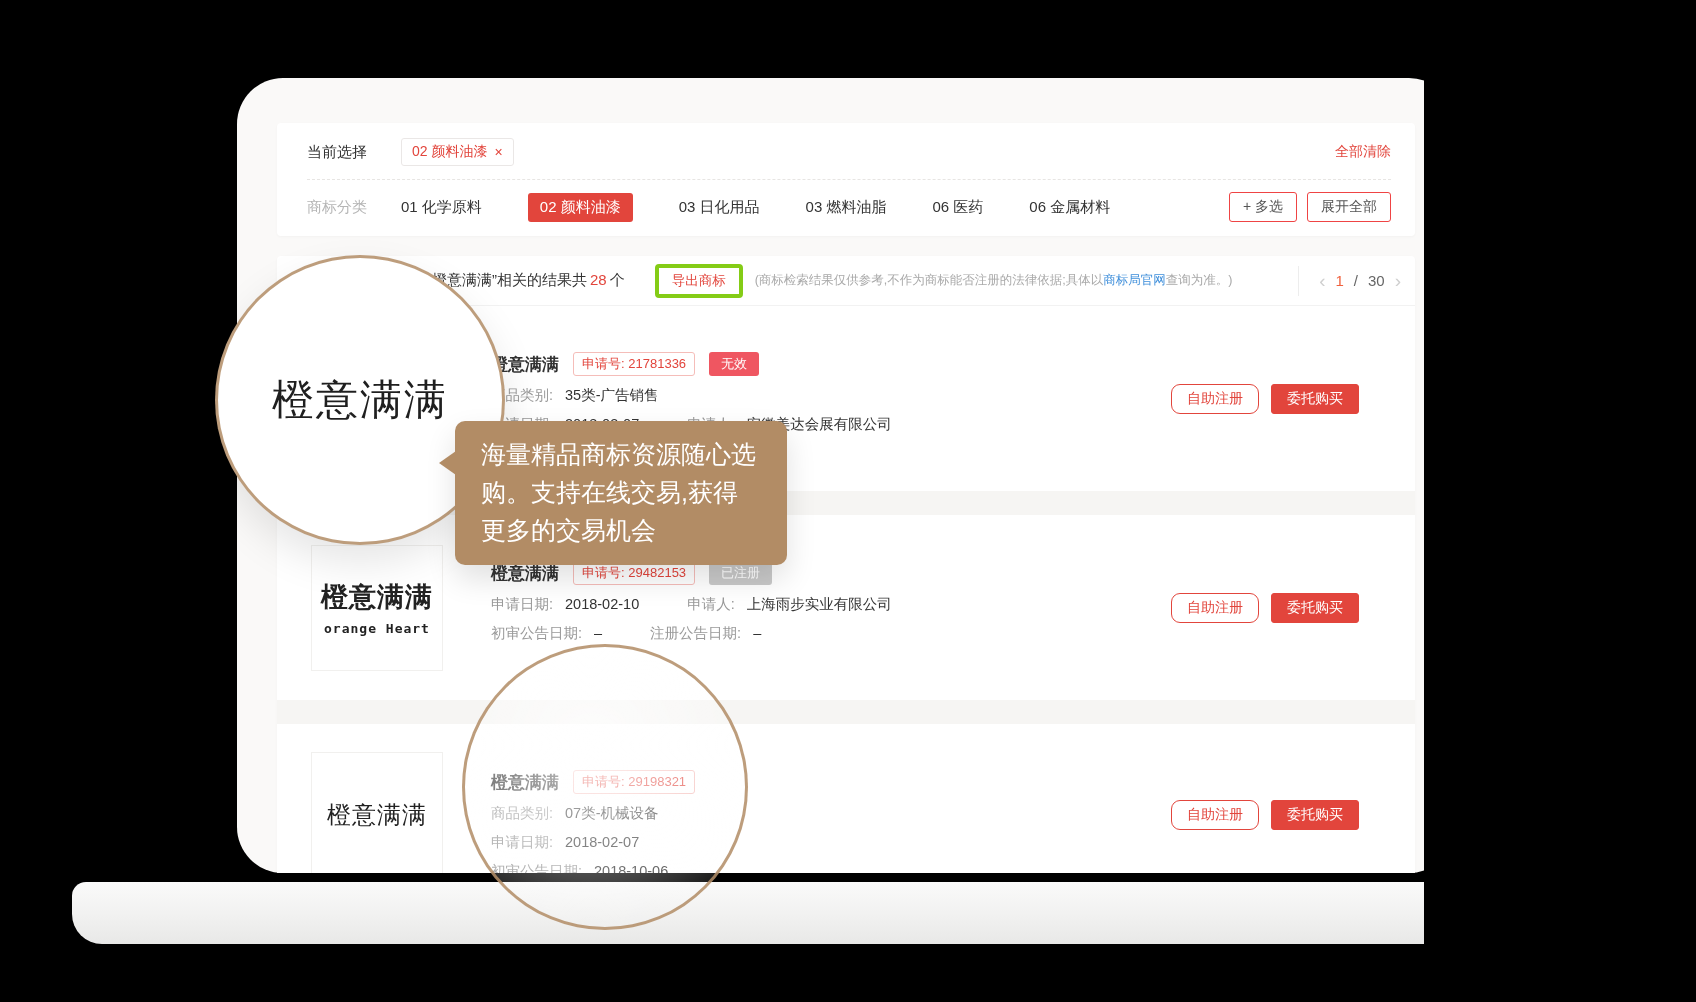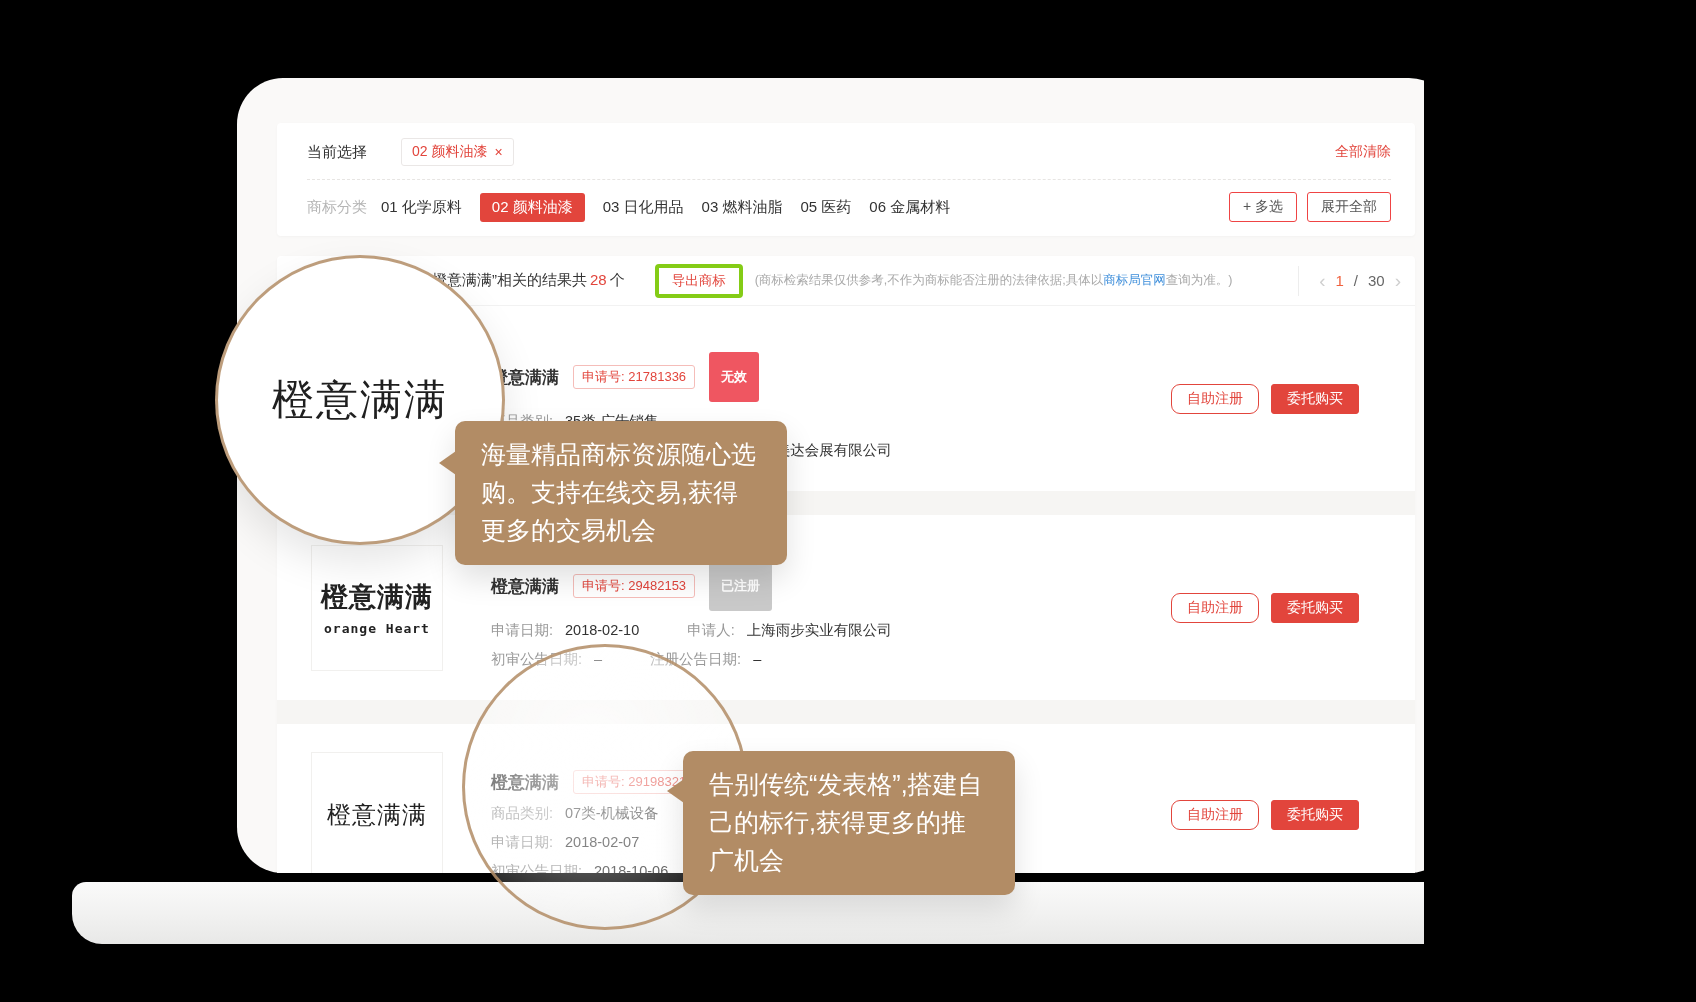--- a/index.html
+++ b/index.html
@@ -17,21 +17,21 @@
   .filter-panel{margin:45px 40px 0 40px;background:#fff;border-radius:4px;
     padding:15px 24px 14px 30px;box-shadow:0 1px 3px rgba(0,0,0,0.03);}
   .f-row{display:flex;align-items:center;}
   .f-label{font-size:15px;color:#333;}
   .f-label.dim{color:#b5b5b5;}
   .sel-tag{display:inline-flex;align-items:center;margin-left:34px;border:1px solid #eae7e6;
     border-radius:3px;padding:4px 10px;font-size:14px;color:#e2453c;background:#fff;cursor:pointer;}
   .sel-tag .x{margin-left:7px;font-size:14px;color:#e2453c;}
   .clear-all{margin-left:auto;font-size:14px;color:#e2453c;cursor:pointer;}
   .dash-divider{border:none;border-top:1px dashed #e7e5e3;margin:13px 0 12px 0;}
-  .tabs{display:flex;align-items:center;gap:18px;margin-left:14px;}
+  .tabs{display:flex;align-items:center;gap:46px;margin-left:34px;}
   .tab{font-size:15px;color:#333;cursor:pointer;padding:5px 0;white-space:nowrap;}
   .tab.selected{background:#e2453c;color:#fff;border-radius:3px;padding:5px 12px;}
   .f-right{margin-left:auto;display:flex;gap:10px;}
   .f-btn{border:1px solid #ef4444;border-radius:3px;background:#fff;color:#555;
     font-size:14px;padding:5px 13px;cursor:pointer;white-space:nowrap;}
 
   
   .results-panel{margin:20px 40px 0 40px;height:628px;background:#fff;border-radius:4px 4px 0 0;
     overflow:hidden;box-shadow:0 1px 3px rgba(0,0,0,0.03);}
   .r-header{display:flex;align-items:center;height:50px;padding:0 14px 0 30px;
@@ -56,21 +56,21 @@
     display:flex;flex-direction:column;align-items:center;justify-content:center;flex:none;}
   .tm-main{font-size:24px;color:#222;letter-spacing:1px;}
   .tm-main.script{font-family:"DejaVu Serif","Liberation Serif",serif;font-size:27px;font-weight:600;}
   .tm-sub{font-family:"DejaVu Sans Mono","Liberation Mono",monospace;font-weight:700;
     font-size:13px;color:#222;margin-top:6px;letter-spacing:1px;}
   .r-content{margin-left:48px;padding-top:46px;flex:1;min-width:0;}
   .title-line{display:flex;align-items:center;}
   .tm-name{font-size:17px;font-weight:700;color:#333;}
   .chip-appno{margin-left:14px;border:1px solid #f5bdb9;color:#e2453c;border-radius:3px;
     padding:2px 8px;font-size:13px;background:#fff;white-space:nowrap;}
-  .badge{margin-left:14px;color:#fff;border-radius:3px;padding:16px 12px;font-size:13px;font-weight:bold;}
+  .badge{margin-left:14px;color:#fff;border-radius:3px;padding:3px 12px;font-size:13px;}
   .badge.invalid{background:#ef5661;}
   .badge.registered{background:#c9c9c9;}
   .field-line{display:flex;align-items:center;font-size:14.5px;margin-top:10px;}
   .fld{white-space:nowrap;}
   .fld .lb{color:#999;margin-right:12px;}
   .fld .vl{color:#333;}
   .fld.left{margin-right:48px;}
   .r-actions{align-self:center;display:flex;gap:12px;flex:none;}
   .btn-outline{border:1px solid #e2453c;color:#e2453c;background:#fff;border-radius:9px;
     padding:5px 15px;font-size:14px;cursor:pointer;white-space:nowrap;}
@@ -115,21 +115,21 @@
         <span class="clear-all">全部清除</span>
       </div>
       <hr class="dash-divider">
       <div class="f-row">
         <span class="f-label dim">商标分类</span>
         <div class="tabs">
           <span class="tab">01 化学原料</span>
           <span class="tab selected">02 颜料油漆</span>
           <span class="tab">03 日化用品</span>
           <span class="tab">03 燃料油脂</span>
-          <span class="tab">05 医药</span>
+          <span class="tab">06 医药</span>
           <span class="tab">06 金属材料</span>
         </div>
         <div class="f-right">
           <button class="f-btn">+ 多选</button>
           <button class="f-btn">展开全部</button>
         </div>
       </div>
     </div>
 
     <div class="results-panel">
@@ -228,15 +228,14 @@
       </div>
     </div>
   </div>
 
   <div class="mag-circle1">
     <span class="mag-text">橙意满满</span>
   </div>
   <div class="mag-circle2"></div>
 
   <div class="callout tip1">海量精品商标资源随心选购。支持在线交易,获得更多的交易机会</div>
-  <div class="callout tip2">告别传统“发表格”,搭建自己的标行,获得更多的推广机会</div>
 
 </div>
 
 </body></html>

